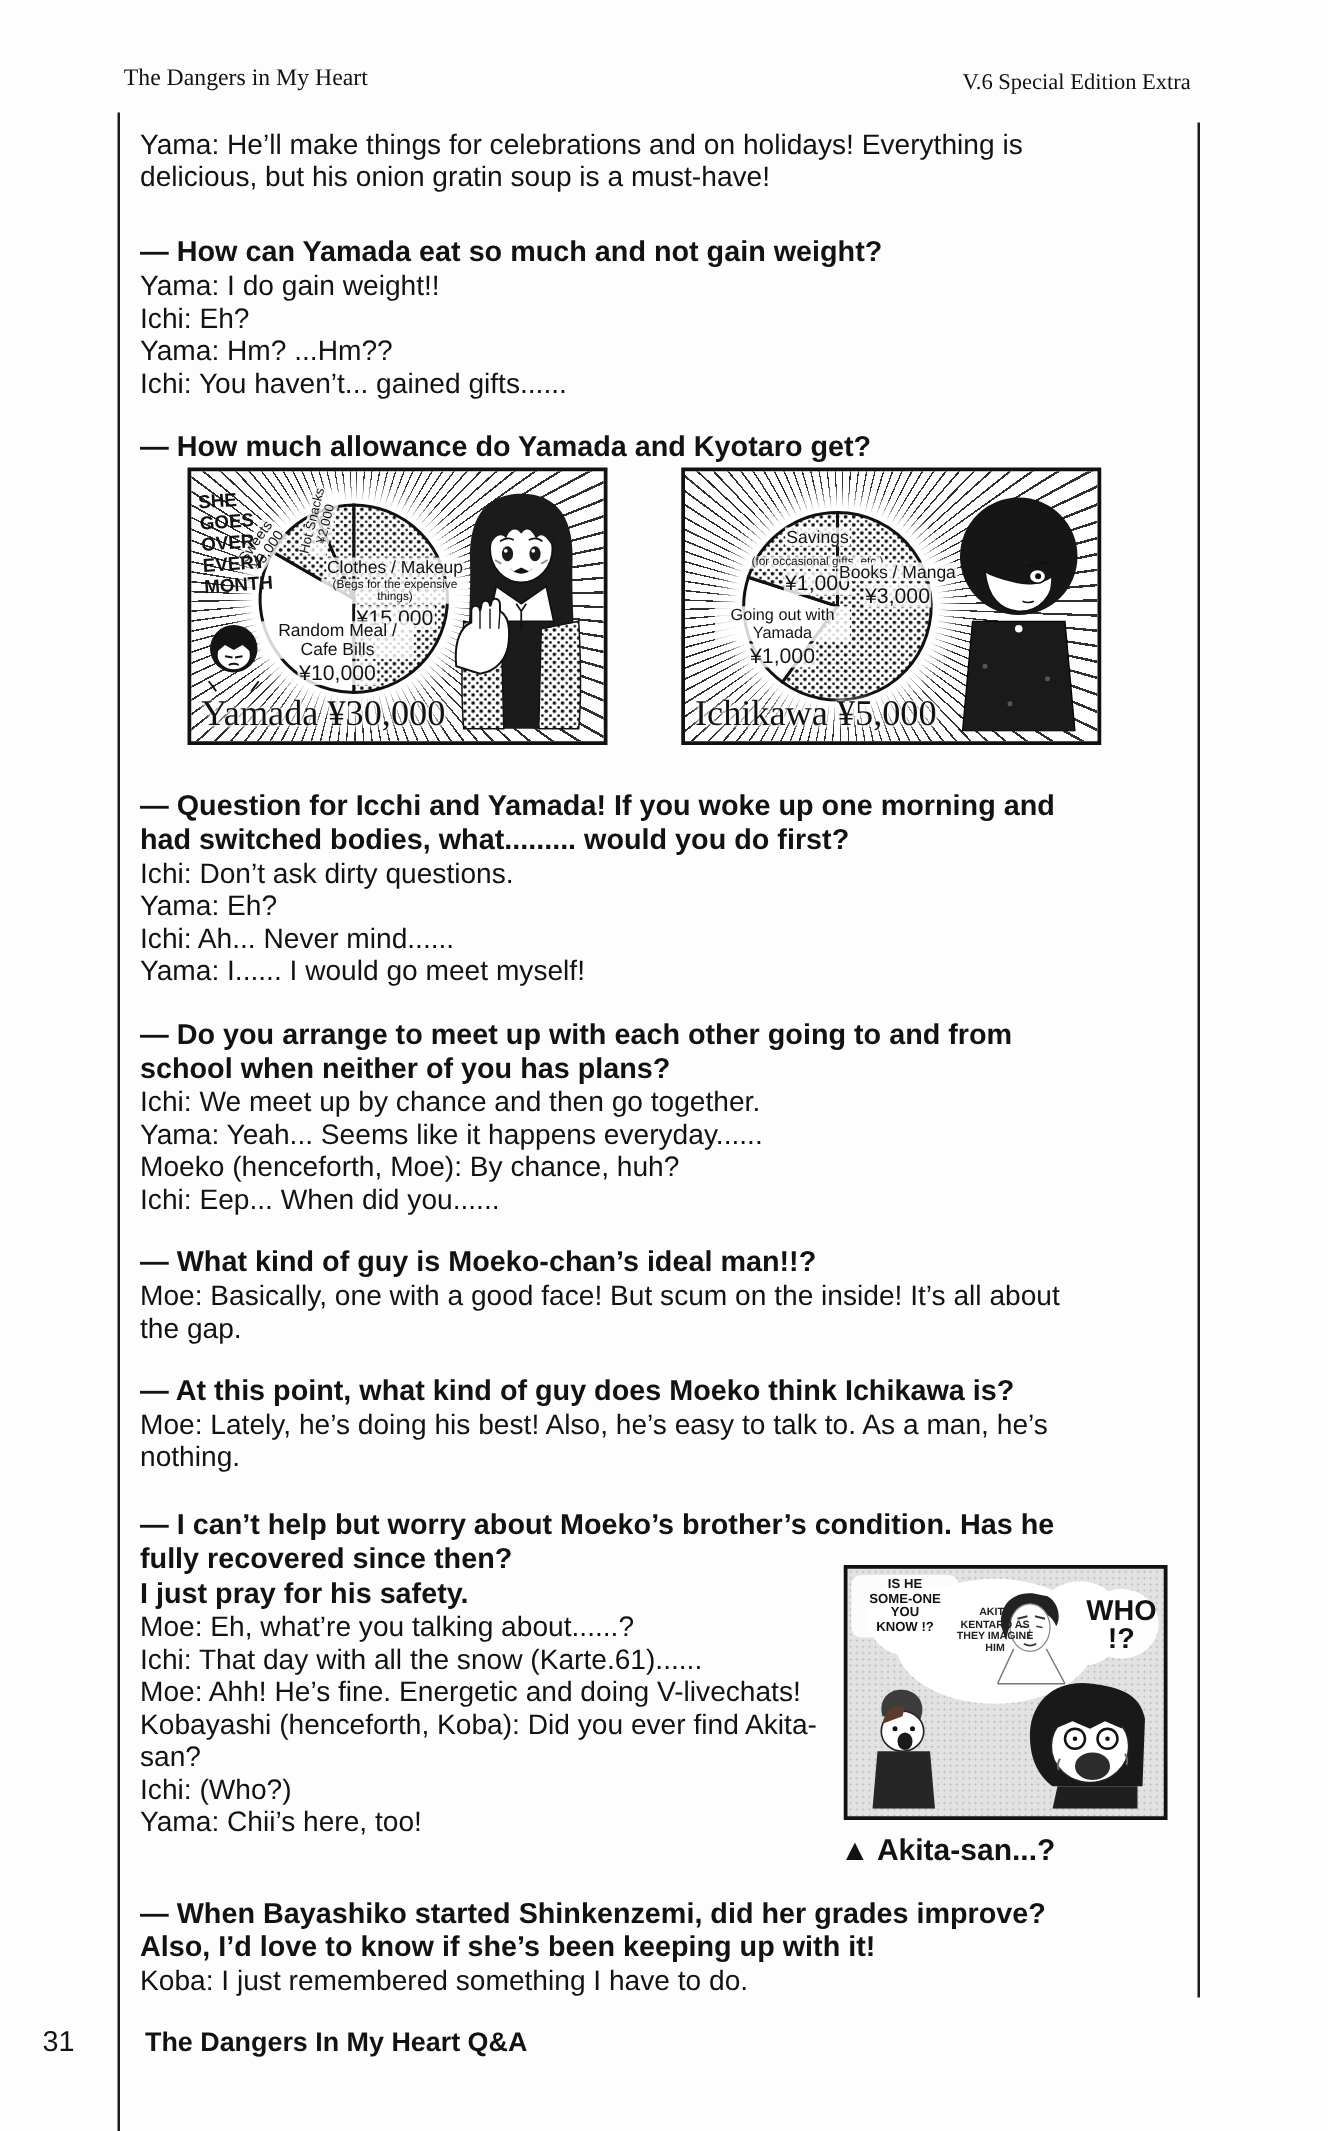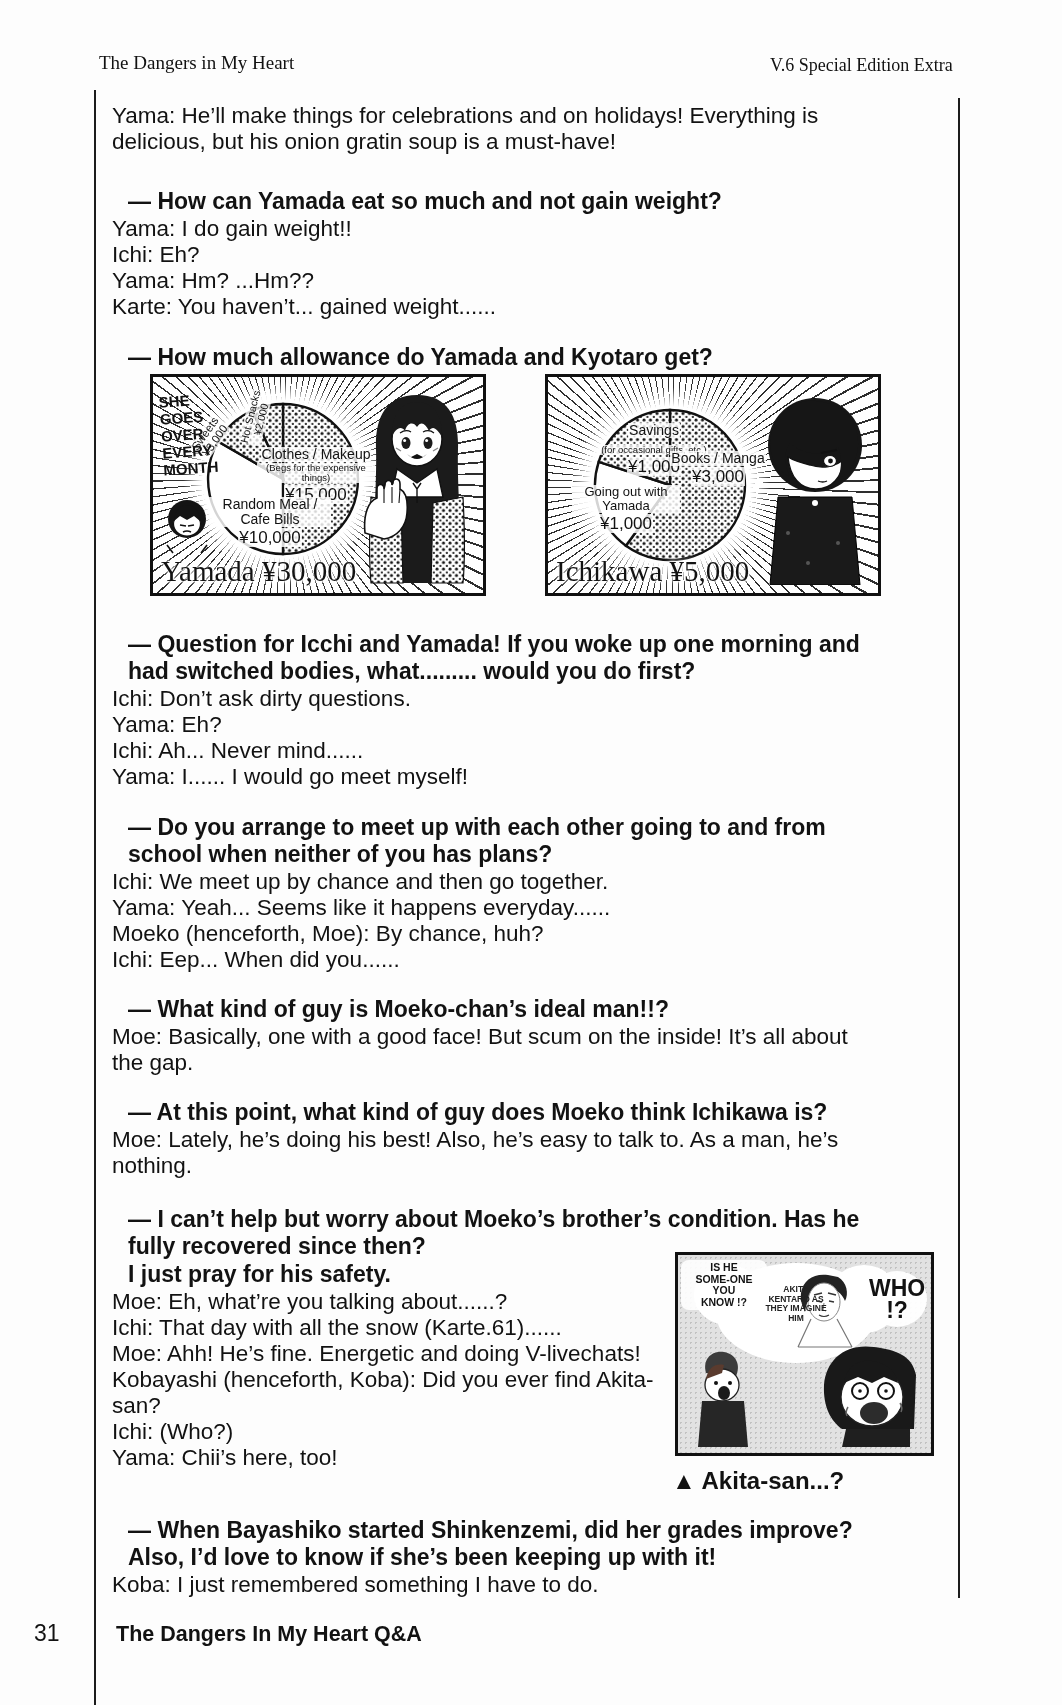--- a/index.html
+++ b/index.html
@@ -7,21 +7,21 @@
         font-family:"Liberation Sans",sans-serif;color:#121212;}
   
   .hdr-series{position:absolute;left:99px;top:52px;font-family:"Liberation Serif",serif;font-size:19px;}
   .hdr-title{position:absolute;left:322px;top:26px;font-family:"Liberation Serif",serif;font-size:46px;letter-spacing:1px;}
   .hdr-edition{position:absolute;left:770px;top:55px;font-family:"Liberation Serif",serif;font-size:18px;}
   
   .rule-left{position:absolute;left:94px;top:90px;width:2px;height:1615px;background:#1c1c1c;}
   .rule-right{position:absolute;left:958px;top:98px;width:2px;height:1500px;background:#1c1c1c;}
   
   .blk{position:absolute;left:112px;width:772px;font-size:22.5px;line-height:26px;}
-  .q{font-weight:bold;font-size:23px;line-height:27px;margin:0 0 1px 16px;}
+  .q{font-weight:bold;font-size:23px;line-height:27px;margin:0 0 1px 0;}
   .ans{margin:0;}
   .answers-narrow{width:548px;}
   
   .panels{position:absolute;left:112px;top:374px;width:772px;height:218px;}
   .mpanel{position:absolute;top:0;width:330px;height:216px;border:3px solid #111;background:#fff;overflow:hidden;}
   .mpanel.p1{left:38px;} .mpanel.p2{left:433px;}
   .burst{position:absolute;inset:0;
      background:repeating-conic-gradient(from 0deg at 40% 47%, rgba(10,10,10,.85) 0deg .55deg, rgba(255,255,255,0) .55deg 3.4deg);}
   .p2 .burst{background:repeating-conic-gradient(from 0deg at 38% 50%, rgba(10,10,10,.85) 0deg .55deg, rgba(255,255,255,0) .55deg 3.4deg);}
   .halo{position:absolute;border-radius:50%;background:radial-gradient(closest-side,#fff 80%,rgba(255,255,255,0));}
@@ -62,21 +62,21 @@
 
   <div class="blk" style="top:103px;">
     <p class="ans">Yama: He’ll make things for celebrations and on holidays! Everything is delicious, but his onion gratin soup is a must-have!</p>
   </div>
 
   <div class="blk" style="top:188px;">
     <p class="q">— How can Yamada eat so much and not gain weight?</p>
     <p class="ans">Yama: I do gain weight!!</p>
     <p class="ans">Ichi: Eh?</p>
     <p class="ans">Yama: Hm? ...Hm??</p>
-    <p class="ans">Karte: You haven’t... gained weight......</p>
+    <p class="ans">Ichi: You haven’t... gained gifts......</p>
   </div>
 
   <div class="blk" style="top:344px;">
     <p class="q">— How much allowance do Yamada and Kyotaro get?</p>
   </div>
 
   <div class="panels">
 
     <div class="mpanel p1">
       <div class="burst"></div>

